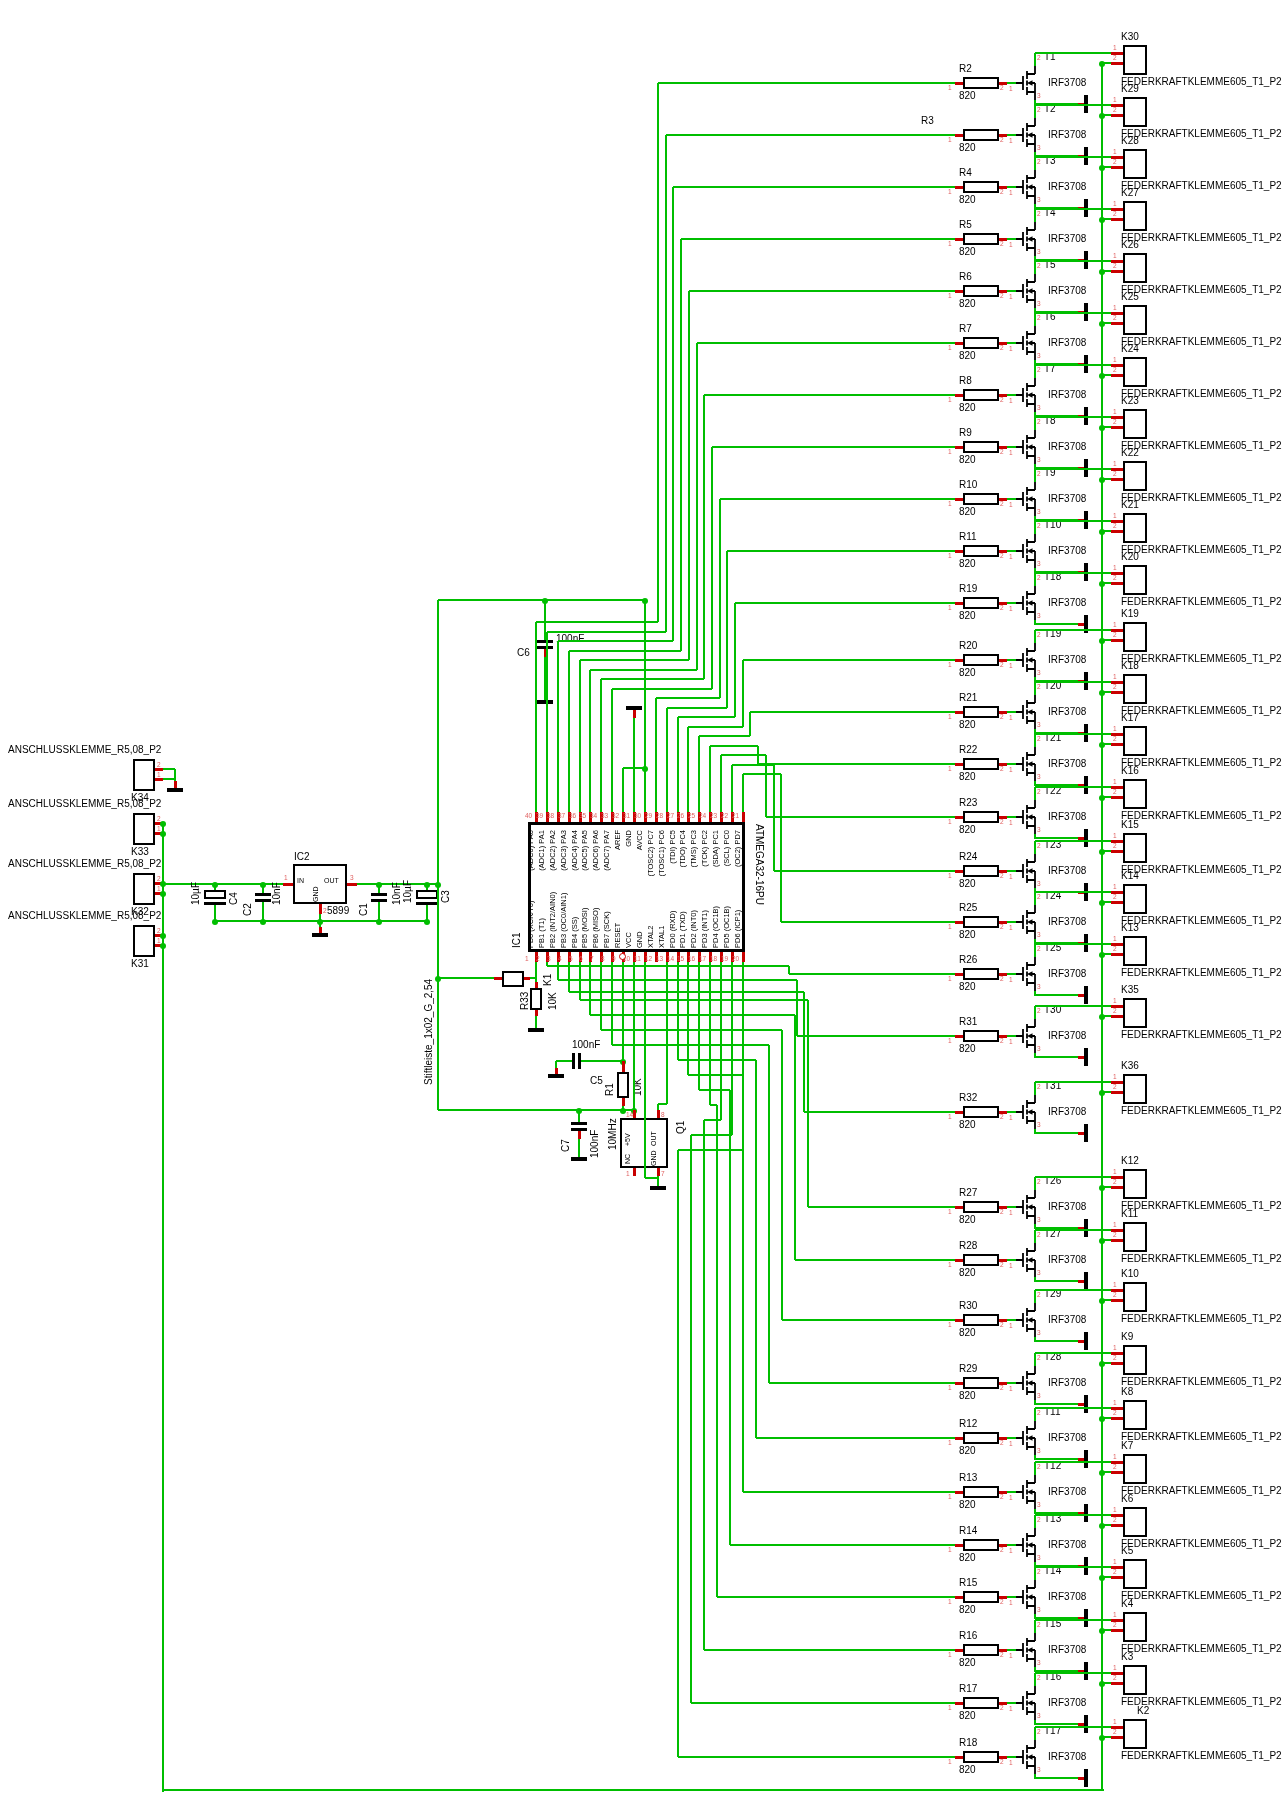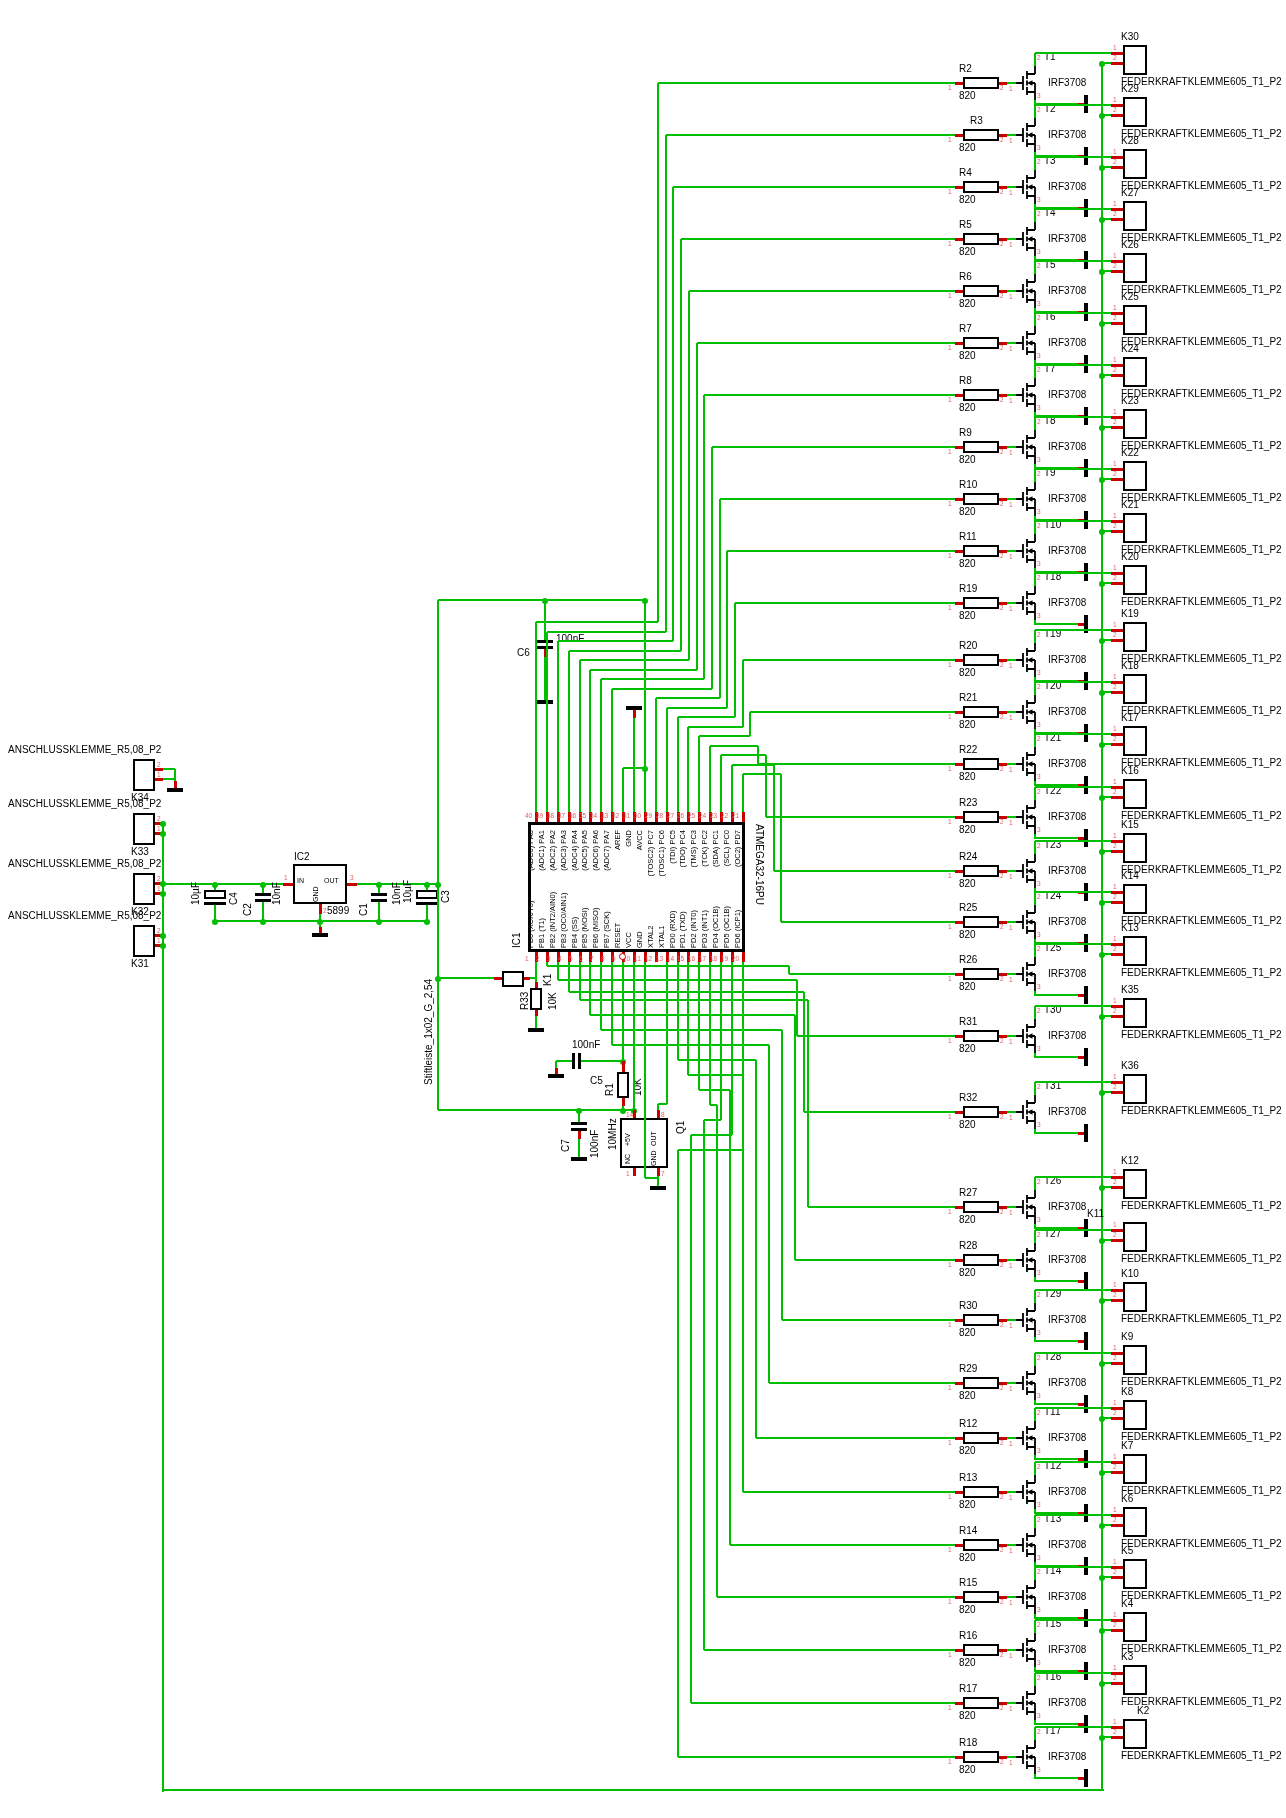--- a/index.html
+++ b/index.html
@@ -360,21 +360,21 @@
     <div class="pn" style="position: absolute; left: 1113px; top: 54px;">2</div>
     <div class="lb" style="position: absolute; left: 1121px; top: 32px;">K30</div>
     <div class="lb" style="position: absolute; left: 1121px; top: 77px;">FEDERKRAFTKLEMME605_T1_P2</div>
     <div style="position: absolute; left: 546px; top: 632px; width: 2px; height: 180px; background: rgb(0, 190, 0);"></div>
     <div style="position: absolute; left: 547px; top: 631px; width: 119px; height: 2px; background: rgb(0, 190, 0);"></div>
     <div style="position: absolute; left: 665px; top: 135px; width: 2px; height: 497px; background: rgb(0, 190, 0);"></div>
     <div style="position: absolute; left: 666px; top: 134px; width: 289px; height: 2px; background: rgb(0, 190, 0);"></div>
     <div style="position: absolute; left: 955px; top: 133.5px; width: 8px; height: 3px; background: rgb(200, 0, 0);"></div>
     <div style="position: absolute; left: 999px; top: 133.5px; width: 8px; height: 3px; background: rgb(200, 0, 0);"></div>
     <div class="bx" style="position: absolute; left: 963px; top: 129px; width: 36px; height: 12px; border-width: 2px;"></div>
-    <div class="lb" style="position: absolute; left: 970px; top: 116px;">R3</div>
+    <div class="lb" style="position: absolute; left: 921px; top: 116px;">R3</div>
     <div class="lb" style="position: absolute; left: 959px; top: 143px;">820</div>
     <div class="pn" style="position: absolute; left: 948px; top: 136px;">1</div>
     <div class="pn" style="position: absolute; left: 1000px; top: 136px;">2</div>
     <div style="position: absolute; left: 1007px; top: 134px; width: 9px; height: 2px; background: rgb(0, 190, 0);"></div>
     <div style="position: absolute; left: 1016px; top: 118px; width: 30px; height: 34px;"><svg width="30" height="34" viewBox="0 0 30 34">
         <g stroke="#000" stroke-width="1.8" fill="none">
           <path d="M0,17 H7 M7,10 V24 M11,5 V13 M11,14.5 V19.5 M11,21 V29 M11,8 H19 M19,8 V0 M11,26 H19 M19,26 V34 M19,17 V26 M14,17 H19"></path>
         </g>
         <path d="M11,17 L16.5,14.2 L16.5,19.8 Z" fill="#000"></path>
       </svg></div>
@@ -1149,21 +1149,21 @@
     <div style="position: absolute; left: 1034px; top: 1277px; width: 2px; height: 5px; background: rgb(0, 190, 0);"></div>
     <div style="position: absolute; left: 1035px; top: 1280px; width: 43px; height: 2px; background: rgb(0, 190, 0);"></div>
     <div style="position: absolute; left: 1078px; top: 1279.5px; width: 6px; height: 3px; background: rgb(200, 0, 0);"></div>
     <div class="blk" style="position: absolute; left: 1084px; top: 1272px; width: 4px; height: 18px;"></div>
     <div style="position: absolute; left: 1102px; top: 1239px; width: 9px; height: 2px; background: rgb(0, 190, 0);"></div>
     <div style="position: absolute; left: 1099px; top: 1238px; width: 6px; height: 6px; border-radius: 3px; background: rgb(0, 190, 0);"></div>
     <div style="position: absolute; left: 1111px; top: 1238.5px; width: 12px; height: 3px; background: rgb(200, 0, 0);"></div>
     <div class="bx" style="position: absolute; left: 1123px; top: 1222px; width: 24px; height: 30px; border-width: 2px;"></div>
     <div class="pn" style="position: absolute; left: 1113px; top: 1221px;">1</div>
     <div class="pn" style="position: absolute; left: 1113px; top: 1231px;">2</div>
-    <div class="lb" style="position: absolute; left: 1087px; top: 1209px;">K11</div>
+    <div class="lb" style="position: absolute; left: 1121px; top: 1209px;">K11</div>
     <div class="lb" style="position: absolute; left: 1121px; top: 1254px;">FEDERKRAFTKLEMME605_T1_P2</div>
     <div style="position: absolute; left: 600px; top: 962px; width: 2px; height: 68px; background: rgb(0, 190, 0);"></div>
     <div style="position: absolute; left: 601px; top: 1029px; width: 181px; height: 2px; background: rgb(0, 190, 0);"></div>
     <div style="position: absolute; left: 781px; top: 1030px; width: 2px; height: 290px; background: rgb(0, 190, 0);"></div>
     <div style="position: absolute; left: 782px; top: 1319px; width: 173px; height: 2px; background: rgb(0, 190, 0);"></div>
     <div style="position: absolute; left: 955px; top: 1318.5px; width: 8px; height: 3px; background: rgb(200, 0, 0);"></div>
     <div style="position: absolute; left: 999px; top: 1318.5px; width: 8px; height: 3px; background: rgb(200, 0, 0);"></div>
     <div class="bx" style="position: absolute; left: 963px; top: 1314px; width: 36px; height: 12px; border-width: 2px;"></div>
     <div class="lb" style="position: absolute; left: 959px; top: 1301px;">R30</div>
     <div class="lb" style="position: absolute; left: 959px; top: 1328px;">820</div>

